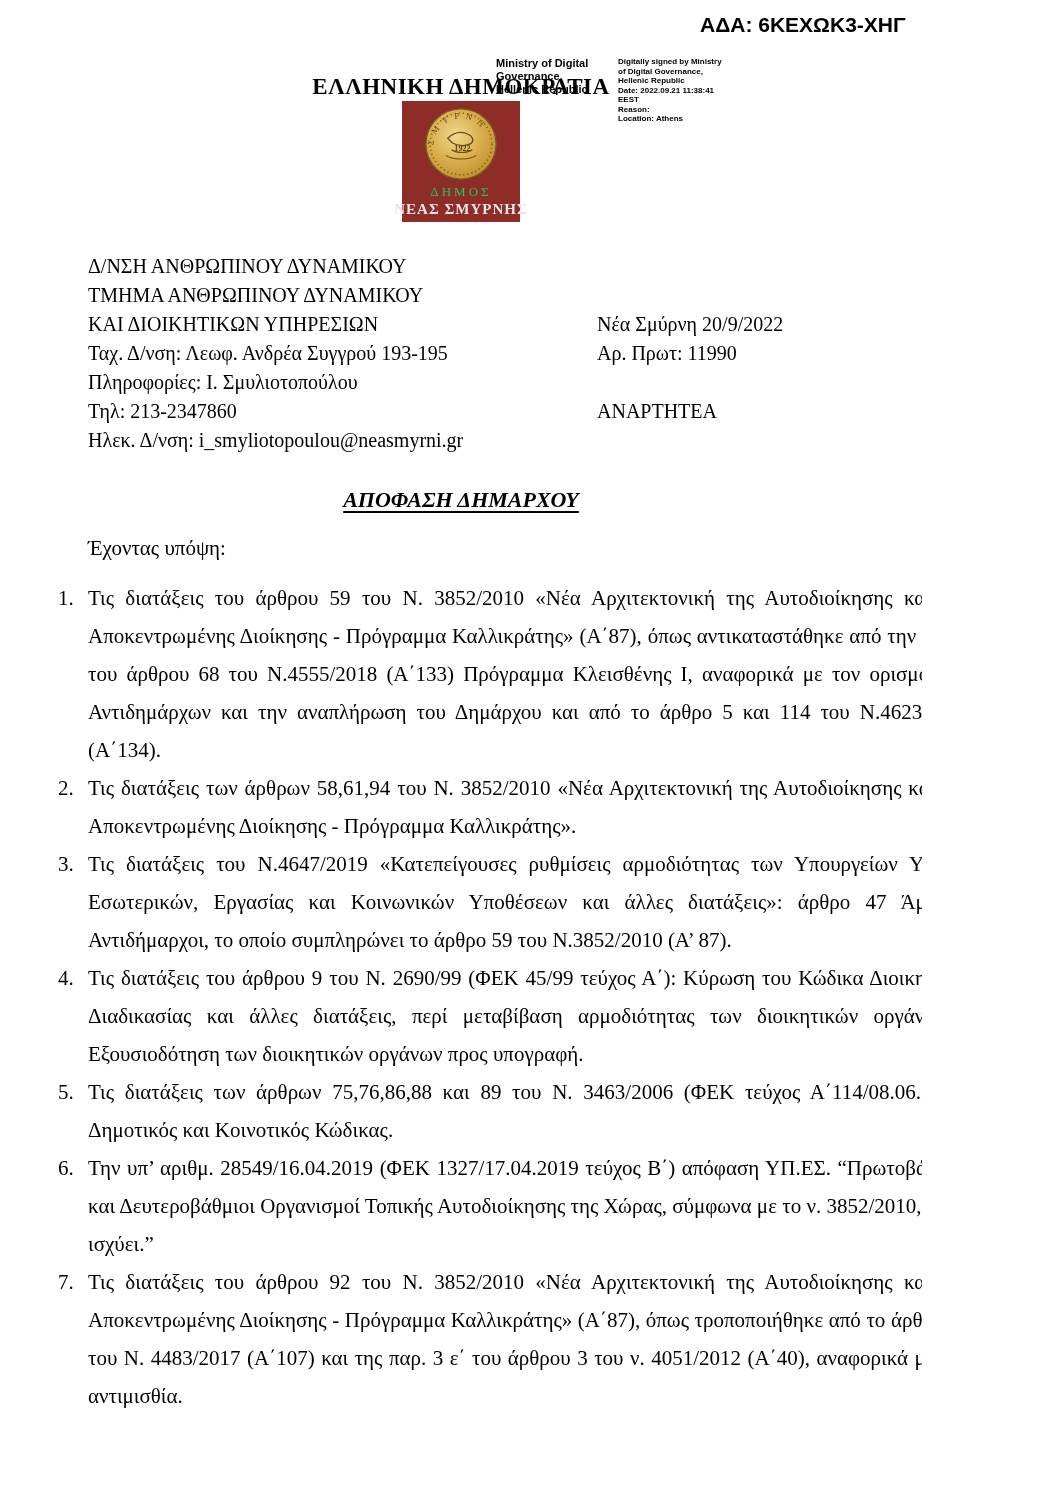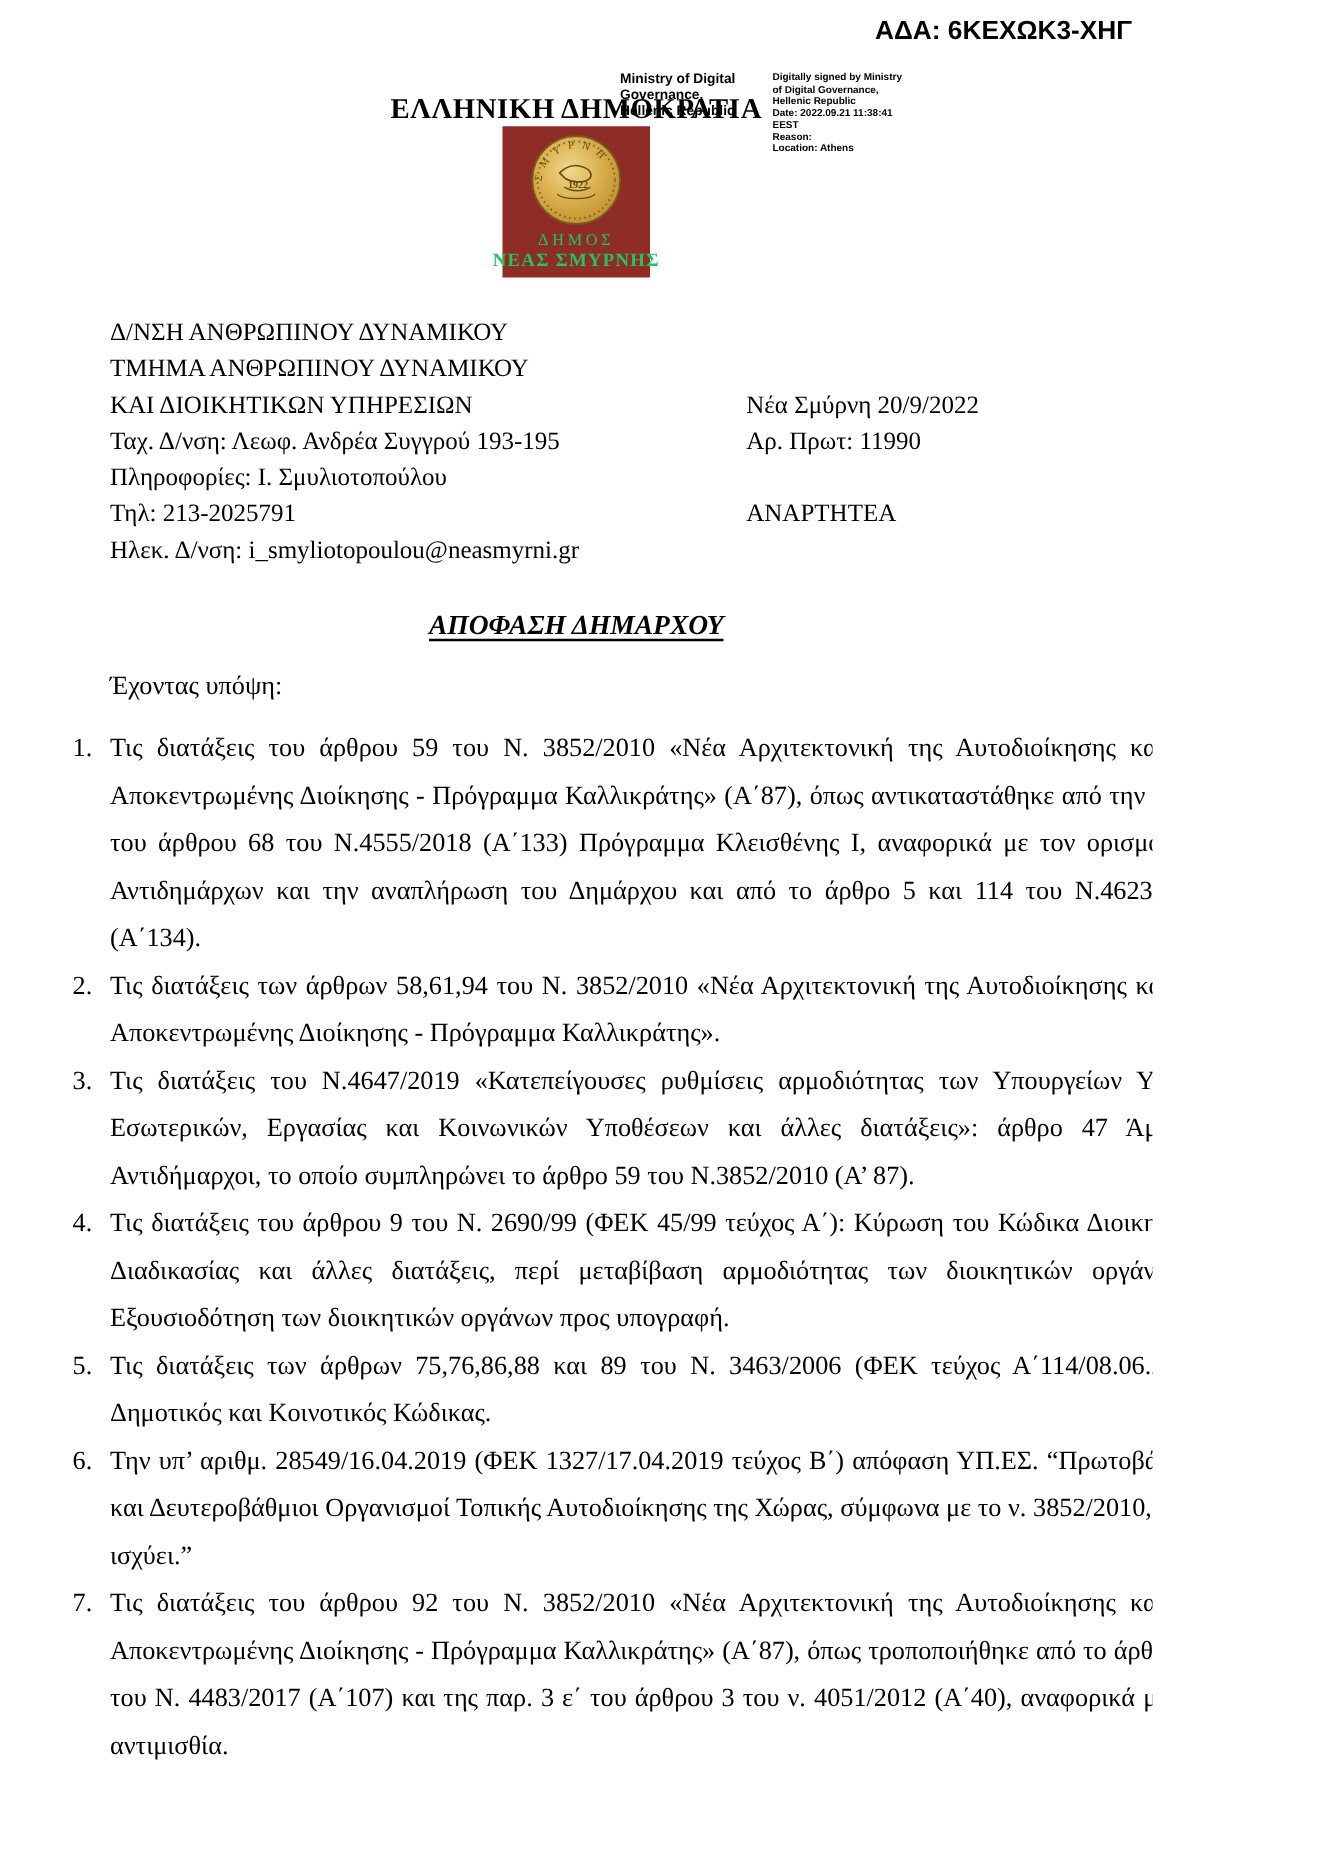--- a/index.html
+++ b/index.html
@@ -37,21 +37,21 @@
     width:118px;height:121px;background:#8e2c28;
     display:flex;flex-direction:column;align-items:center;
     box-sizing:border-box;padding-top:5px;
   }
   .coin{width:76px;height:76px;display:block;}
   .logo-dimos{
     color:#22c55e;font-size:13px;letter-spacing:3px;margin-top:2px;
     font-family:"Liberation Serif", serif;
   }
   .logo-muni{
-    color:#22c55e;font-size:15px;font-weight:bold;letter-spacing:1px;margin-top:1px;
+    color:#e5e5e5;font-size:15px;font-weight:bold;letter-spacing:1px;margin-top:1px;
     font-family:"Liberation Serif", serif;white-space:nowrap;
   }
   
   .contact{position:absolute;top:252px;left:88px;font-size:20px;line-height:29px;}
   .meta-item{position:absolute;left:597px;font-size:20px;line-height:29px;white-space:nowrap;}
   .meta-date{top:310px;}
   .meta-prot{top:339px;}
   .meta-post{top:397px;}
   
   .title{
@@ -120,21 +120,21 @@
     <div class="logo-dimos">ΔΗΜΟΣ</div>
     <div class="logo-muni">ΝΕΑΣ ΣΜΥΡΝΗΣ</div>
   </div>
 
   <div class="contact">
     <div>Δ/ΝΣΗ ΑΝΘΡΩΠΙΝΟΥ ΔΥΝΑΜΙΚΟΥ</div>
     <div>ΤΜΗΜΑ ΑΝΘΡΩΠΙΝΟΥ ΔΥΝΑΜΙΚΟΥ</div>
     <div>ΚΑΙ ΔΙΟΙΚΗΤΙΚΩΝ ΥΠΗΡΕΣΙΩΝ</div>
     <div>Ταχ. Δ/νση: Λεωφ. Ανδρέα Συγγρού 193-195</div>
     <div>Πληροφορίες: Ι. Σμυλιοτοπούλου</div>
-    <div>Τηλ: 213-2025791</div>
+    <div>Τηλ: 213-2347860</div>
     <div>Ηλεκ. Δ/νση: i_smyliotopoulou@neasmyrni.gr</div>
   </div>
 
   <div class="meta-item meta-date">Νέα Σμύρνη 20/9/2022</div>
   <div class="meta-item meta-prot">Αρ. Πρωτ: 11990</div>
   <div class="meta-item meta-post">ΑΝΑΡΤΗΤΕΑ</div>
 
   <div class="title">
     <span>ΑΠΟΦΑΣΗ ΔΗΜΑΡΧΟΥ</span>
   </div>

